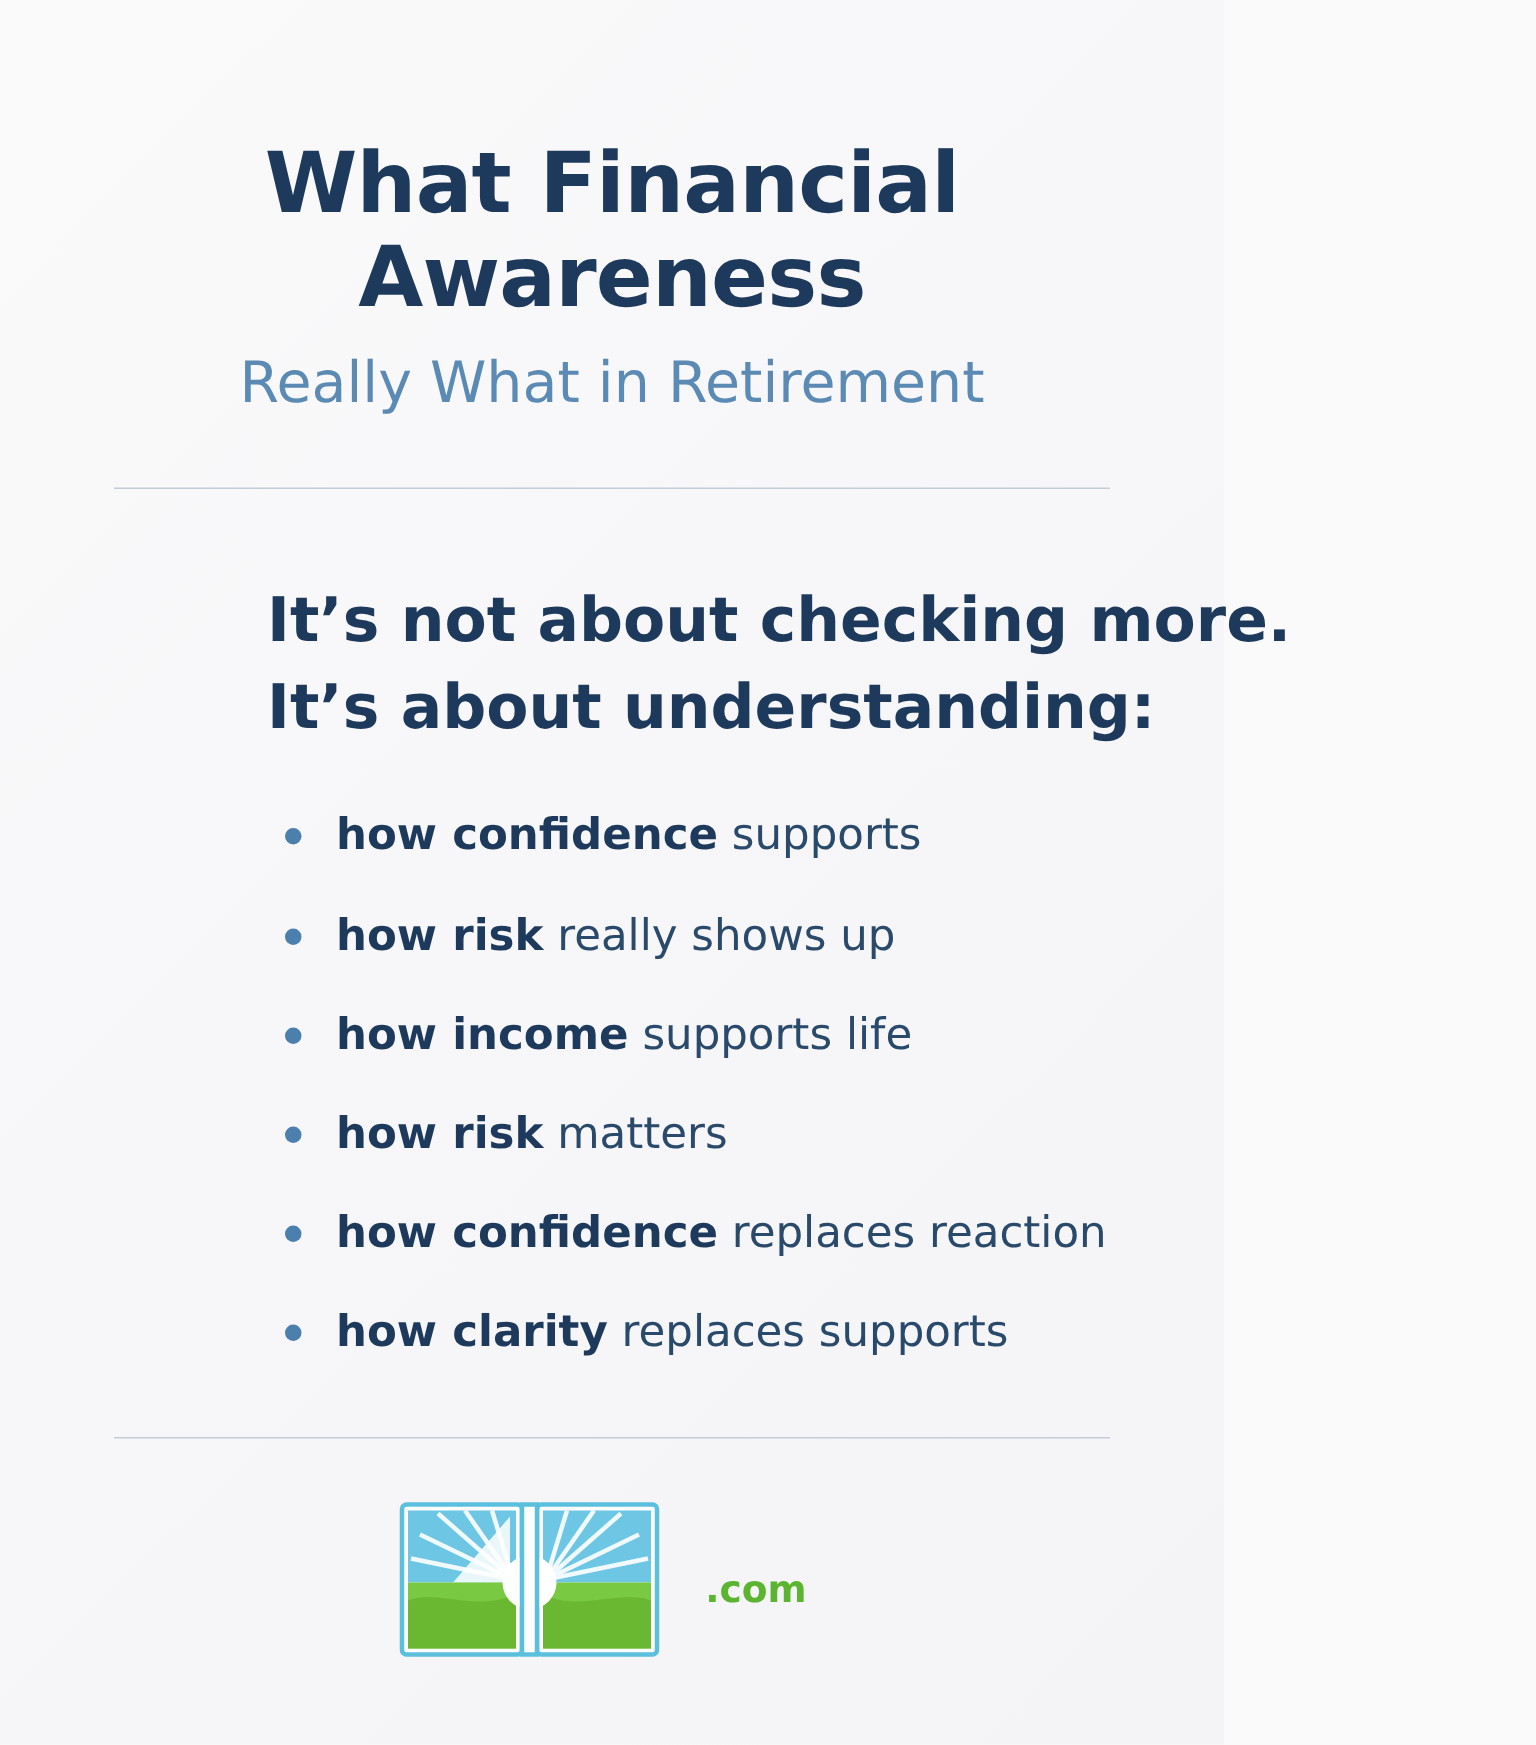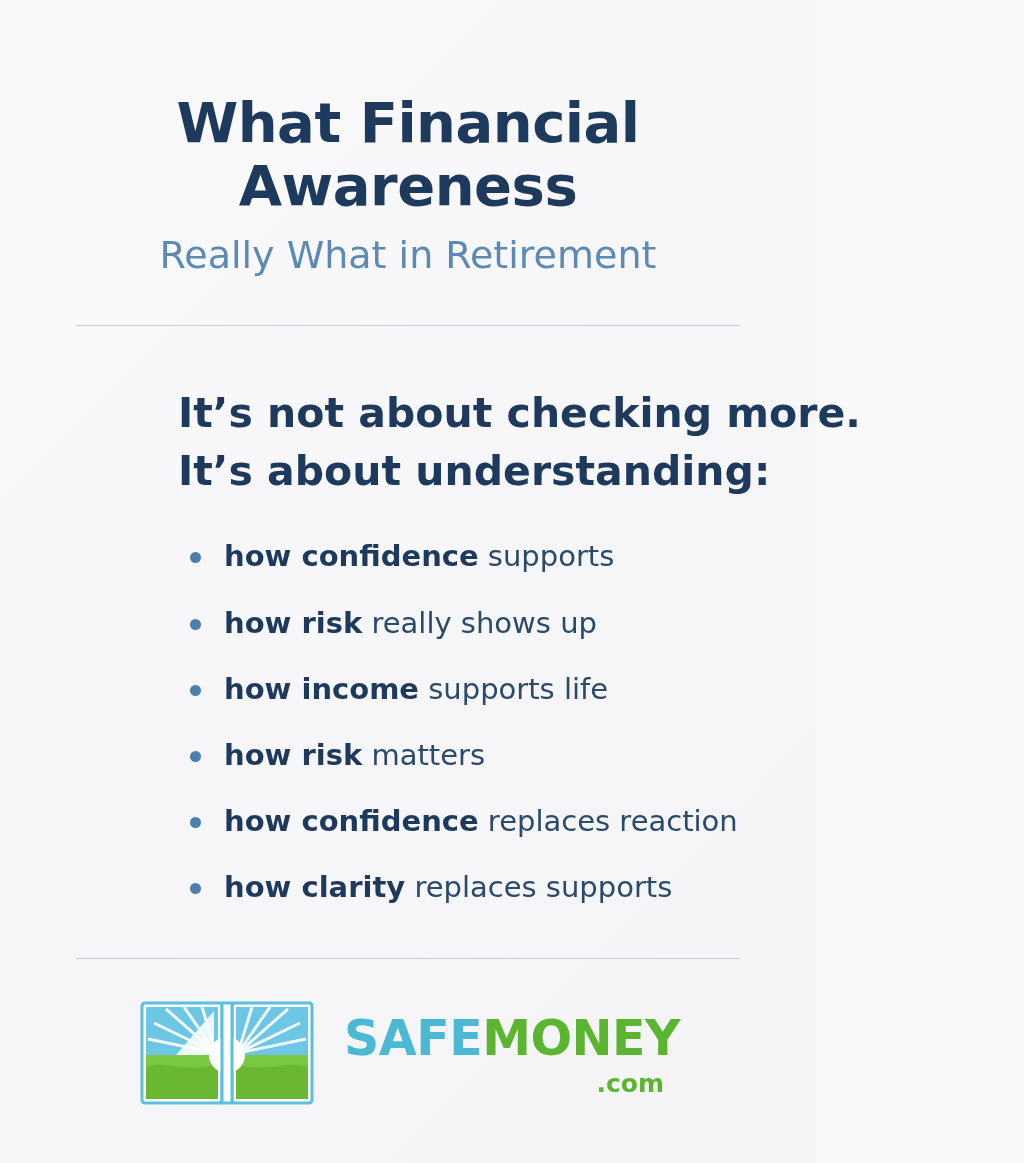--- a/index.html
+++ b/index.html
@@ -225,19 +225,18 @@
         <path d="M10 62 H82 V106 H10 Z" fill="#7ac943"></path>
         <path d="M100 62 H172 V106 H100 Z" fill="#7ac943"></path>
         <path d="M10 74 C30 66, 52 82, 82 70 V106 H10 Z" fill="#6ab832"></path>
         <path d="M100 70 C126 82, 150 66, 172 74 V106 H100 Z" fill="#6ab832"></path>
 
         <circle cx="91" cy="62" r="18" fill="#ffffff"></circle>
 
         <rect x="86" y="10" width="10" height="100" fill="#ffffff" stroke="#5bc0dd" stroke-width="3"></rect>
       </svg>
       <div class="logo-text">
-        <div class="logo-words"><span class="logo-safe">SAFE</span><span class="logo-money">MONEY</span></div>
         <div class="logo-com">.com</div>
       </div>
     </div>
 
   </div>
 </div>
 
 </body></html>

